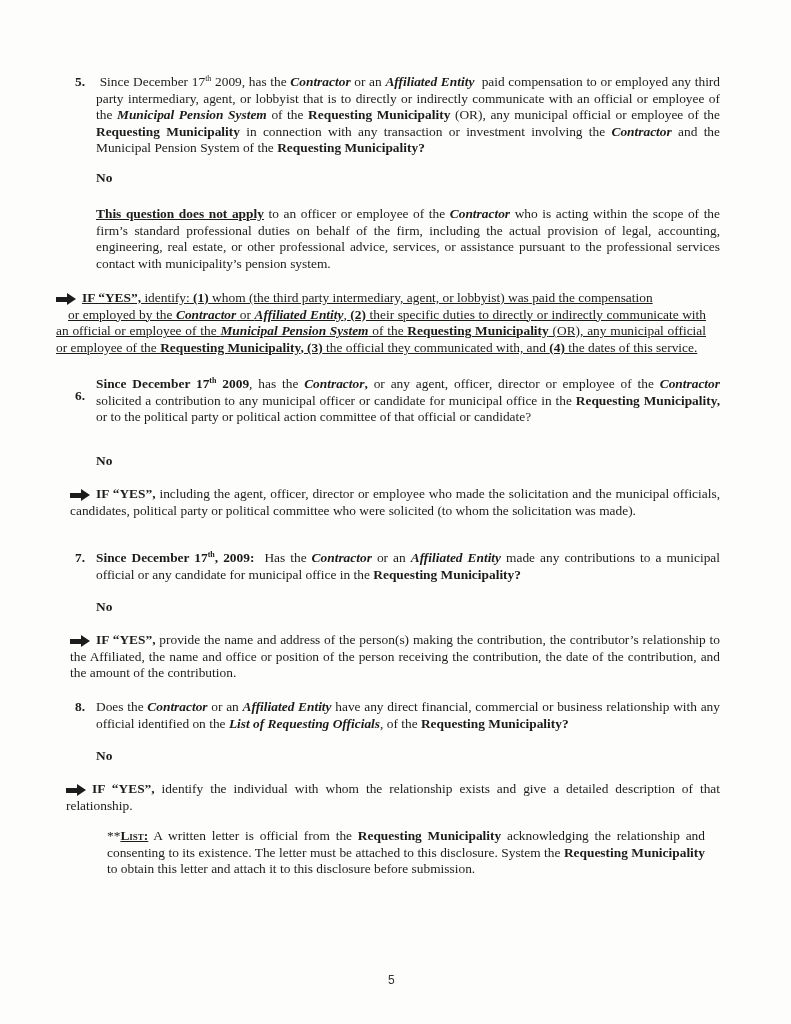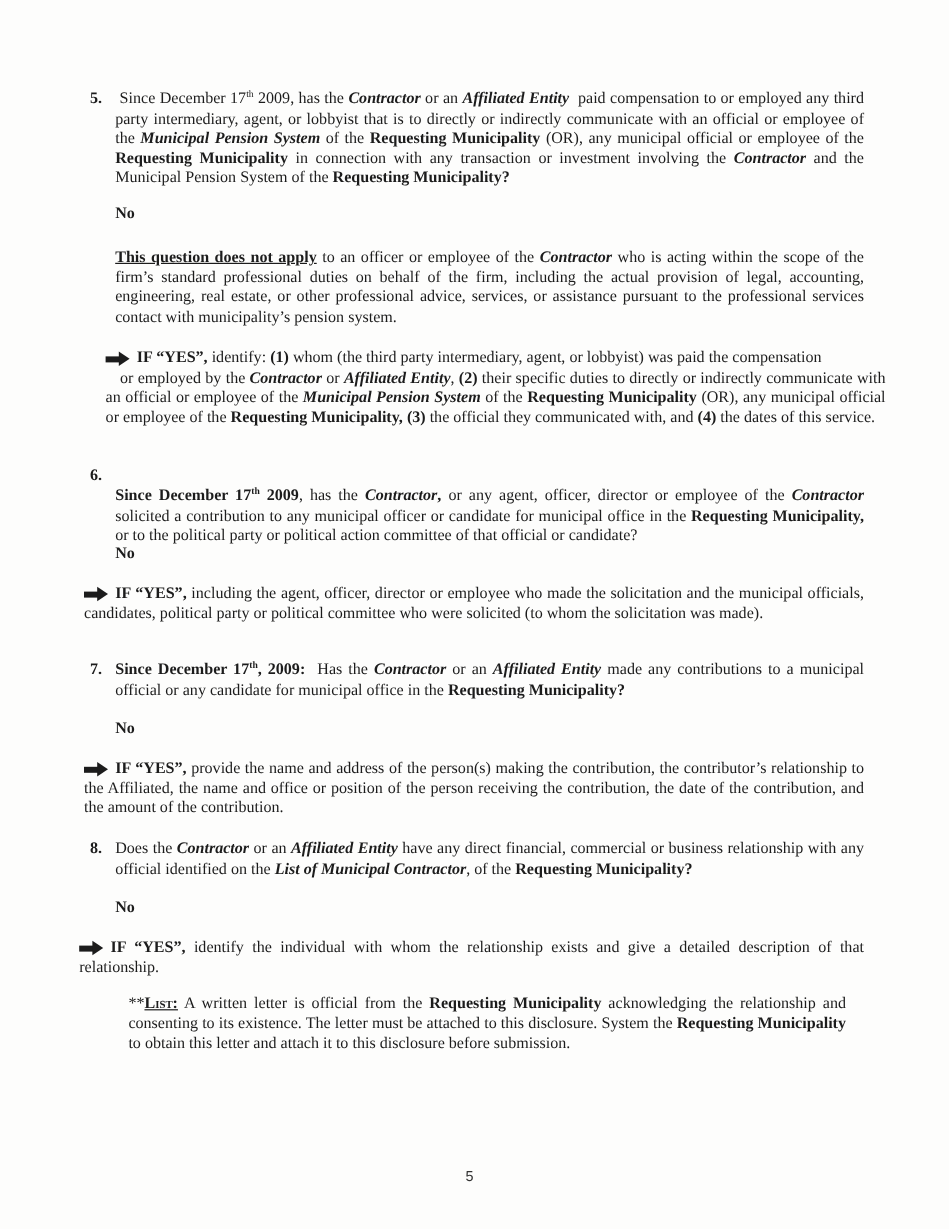--- a/index.html
+++ b/index.html
@@ -22,45 +22,45 @@
 <body>
 
 <div class="num" style="left:75px;top:74px;">5.</div>
 <div class="blk" style="left:96px;top:74px;width:624px;">
 &nbsp;Since December 17<sup>th</sup> 2009, has the <span class="bi">Contractor</span> or an <span class="bi">Affiliated Entity</span>&nbsp; paid compensation to or employed any third party intermediary, agent, or lobbyist that is to directly or indirectly communicate with an official or employee of the <span class="bi">Municipal Pension System</span> of the <b>Requesting Municipality</b> (OR), any municipal official or employee of the <b>Requesting Municipality</b> in connection with any transaction or investment involving the <span class="bi">Contractor</span> and the Municipal Pension System of the <b>Requesting Municipality</b><b>?</b>
 </div>
 <div class="ans" style="left:96px;top:170px;">No</div>
 <div class="blk" style="left:96px;top:206px;width:624px;">
 <b class="u">This question does not apply</b> to an officer or employee of the <span class="bi">Contractor</span> who is acting within the scope of the firm’s standard professional duties on behalf of the firm, including the actual provision of legal, accounting, engineering, real estate, or other professional advice, services, or assistance pursuant to the professional services contact with municipality’s pension system.
 </div>
-<div class="blk" style="left:88px;top:290px;width:650px;">
+<div class="blk" style="left:56px;top:290px;width:650px;text-decoration:underline;">
 <span class="arrow"></span><b>IF “YES”,</b> identify: <b>(1)</b> whom (the third party intermediary, agent, or lobbyist) was paid the compensation<br><span style="margin-left:12px"></span>or employed by the <span class="bi">Contractor</span> or <span class="bi">Affiliated Entity</span>, <b>(2)</b> their specific duties to directly or indirectly communicate with an official or employee of the <span class="bi">Municipal Pension System</span> of the <b>Requesting Municipality</b> (OR), any municipal official or employee of the <b>Requesting Municipality</b><b>, (3)</b> the official they communicated with, and <b>(4)</b> the dates of this service.
 </div>
 
 <div class="num" style="left:75px;top:388px;">6.</div>
-<div class="blk" style="left:96px;top:405px;width:624px;">
+<div class="blk" style="left:96px;top:376px;width:624px;">
 <b>Since December 17<sup>th</sup> 2009</b>, has the <span class="bi">Contractor</span><b>,</b> or any agent, officer, director or employee of the <span class="bi">Contractor</span> solicited a contribution to any municipal officer or candidate for municipal office in the <b>Requesting Municipality</b><b>,</b> or to the political party or political action committee of that official or candidate?
 </div>
 <div class="ans" style="left:96px;top:453px;">No</div>
 <div class="blk" style="left:70px;top:486px;width:650px;">
 <span class="arrow"></span><b>IF “YES”,</b><span> including the agent, officer, director or employee who made the solicitation and the municipal officials, candidates, political party or political committee who were solicited (to whom the solicitation was made).</span>
 </div>
 
 <div class="num" style="left:75px;top:550px;">7.</div>
 <div class="blk" style="left:96px;top:550px;width:624px;">
 <b>Since December 17<sup>th</sup>, 2009:</b>&nbsp; Has the <span class="bi">Contractor</span> or an <span class="bi">Affiliated Entity</span> made any contributions to a municipal official or any candidate for municipal office in the <b>Requesting Municipality</b><b>?</b>
 </div>
 <div class="ans" style="left:96px;top:599px;">No</div>
 <div class="blk" style="left:70px;top:632px;width:650px;">
 <span class="arrow"></span><b>IF “YES”,</b><span> provide the name and address of the person(s) making the contribution, the contributor’s relationship to the Affiliated, the name and office or position of the person receiving the contribution, the date of the contribution, and the amount of the contribution.</span>
 </div>
 
 <div class="num" style="left:75px;top:699px;">8.</div>
 <div class="blk" style="left:96px;top:699px;width:624px;">
-Does the <span class="bi">Contractor</span> or an <span class="bi">Affiliated Entity</span> have any direct financial, commercial or business relationship with any official identified on the <span class="bi">List of Municipal Contractor</span>, of the <b>Requesting Municipality</b><b>?</b>
+Does the <span class="bi">Contractor</span> or an <span class="bi">Affiliated Entity</span> have any direct financial, commercial or business relationship with any official identified on the <span class="bi">List of Requesting Officials</span>, of the <b>Requesting Municipality</b><b>?</b>
 </div>
 <div class="ans" style="left:96px;top:748px;">No</div>
 <div class="blk" style="left:66px;top:781px;width:654px;">
 <span class="arrow"></span><b>IF “YES”,</b><span> identify the individual with whom the relationship exists and give a detailed description of that relationship.</span>
 </div>
 
 <div class="blk" style="left:107px;top:828px;width:598px;">
 <span>**</span><b class="u sc">List:</b><span>  A written letter is official from the </span><b>Requesting Municipality</b><span> acknowledging the relationship and consenting to its existence.  The letter must be attached to this disclosure.  System the </span><b>Requesting Municipality</b><span> to obtain this letter and attach it to this disclosure before submission.</span>
 </div>
 

